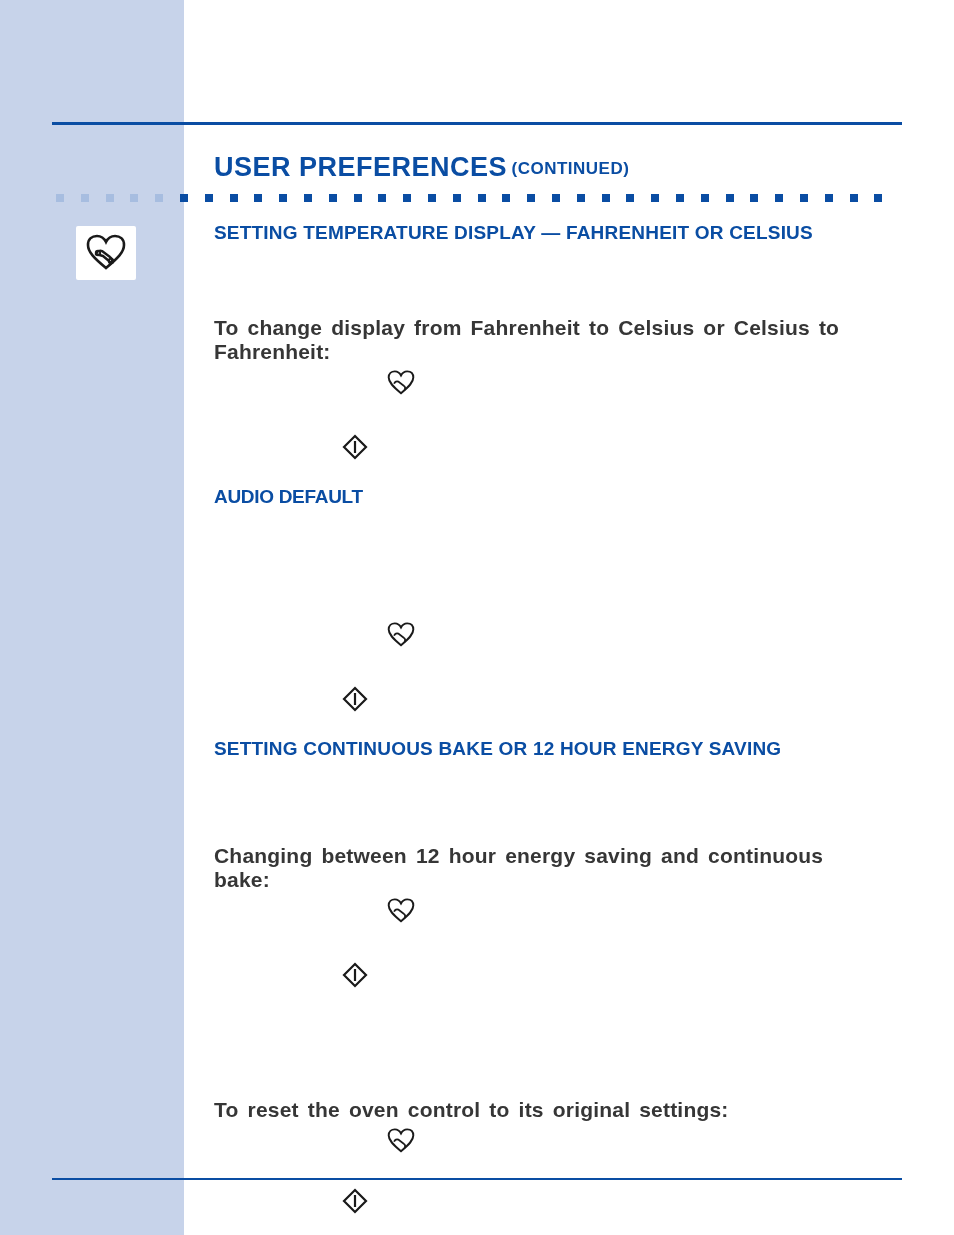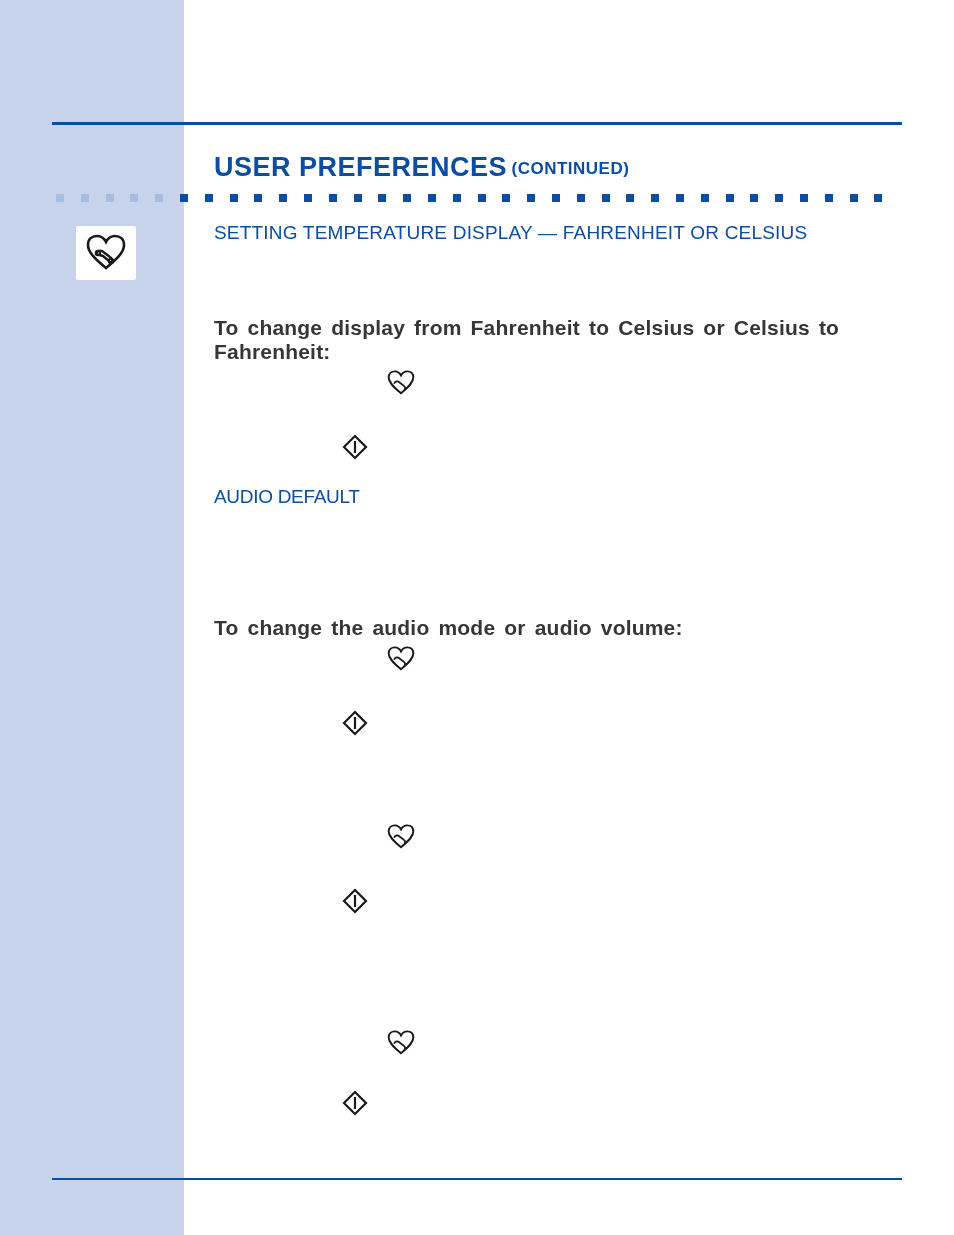--- a/index.html
+++ b/index.html
@@ -83,21 +83,21 @@
     justify-content: center;
   }
   .content {
     position: absolute;
     left: 214px;
     top: 222px;
     width: 640px;
   }
   .sub-heading {
     color: #0a4da3;
-    font-weight: normal;
+    font-weight: bold;
     font-size: 19px;
     letter-spacing: 0.2px;
     margin-bottom: 28px;
   }
   .body-text {
     color: #363636;
     font-weight: bold;
     font-size: 21px;
     letter-spacing: 0.2px;
     word-spacing: 3px;
@@ -188,49 +188,51 @@
     </div>
     <div class="diamond-row">
       <svg width="26" height="26" viewBox="0 0 26 26">
         <path d="M13 2 L24 13 L13 24 L2 13 Z" fill="none" stroke="#1a1a1a" stroke-width="2.2"></path>
         <line x1="13" y1="7" x2="13" y2="19" stroke="#1a1a1a" stroke-width="2.2"></line>
       </svg>
     </div>
 
     <div class="sub-heading" style="letter-spacing:-0.3px">AUDIO DEFAULT</div>
     <div style="height:80px"></div>
-    <div class="body-text">To change the audio mode or audio volume:</div>
     <div class="icon-inline">
       <svg width="34" height="26" viewBox="0 0 44 38">
         <path d="M22 34 C10 24 4 18 4 11 C4 5 8 2 13 2 C17 2 20 4 22 8 C24 4 27 2 31 2 C36 2 40 5 40 11 C40 18 34 24 22 34 Z" fill="none" stroke="#1a1a1a" stroke-width="2.8"></path>
         <path d="M12 20 C13 17 16 16 18 17 L26 23 C28 24 29 27 27 29" fill="none" stroke="#1a1a1a" stroke-width="2.6"></path>
       </svg>
     </div>
     <div class="diamond-row">
       <svg width="26" height="26" viewBox="0 0 26 26">
         <path d="M13 2 L24 13 L13 24 L2 13 Z" fill="none" stroke="#1a1a1a" stroke-width="2.2"></path>
         <line x1="13" y1="7" x2="13" y2="19" stroke="#1a1a1a" stroke-width="2.2"></line>
       </svg>
     </div>
 
+    <div class="sub-heading">SETTING CONTINUOUS BAKE OR 12 HOUR ENERGY SAVING</div>
     <div style="height:56px"></div>
+    <div class="body-text">Changing between 12 hour energy saving and continuous bake:</div>
     <div class="icon-inline">
       <svg width="34" height="26" viewBox="0 0 44 38">
         <path d="M22 34 C10 24 4 18 4 11 C4 5 8 2 13 2 C17 2 20 4 22 8 C24 4 27 2 31 2 C36 2 40 5 40 11 C40 18 34 24 22 34 Z" fill="none" stroke="#1a1a1a" stroke-width="2.8"></path>
         <path d="M12 20 C13 17 16 16 18 17 L26 23 C28 24 29 27 27 29" fill="none" stroke="#1a1a1a" stroke-width="2.6"></path>
       </svg>
     </div>
     <div class="diamond-row">
       <svg width="26" height="26" viewBox="0 0 26 26">
         <path d="M13 2 L24 13 L13 24 L2 13 Z" fill="none" stroke="#1a1a1a" stroke-width="2.2"></path>
         <line x1="13" y1="7" x2="13" y2="19" stroke="#1a1a1a" stroke-width="2.2"></line>
       </svg>
     </div>
 
     <div style="height:84px"></div>
+    <div class="body-text">To reset the oven control to its original settings:</div>
     <div class="icon-inline">
       <svg width="34" height="26" viewBox="0 0 44 38">
         <path d="M22 34 C10 24 4 18 4 11 C4 5 8 2 13 2 C17 2 20 4 22 8 C24 4 27 2 31 2 C36 2 40 5 40 11 C40 18 34 24 22 34 Z" fill="none" stroke="#1a1a1a" stroke-width="2.8"></path>
         <path d="M12 20 C13 17 16 16 18 17 L26 23 C28 24 29 27 27 29" fill="none" stroke="#1a1a1a" stroke-width="2.6"></path>
       </svg>
     </div>
     <div class="diamond-row" style="margin-top:30px">
       <svg width="26" height="26" viewBox="0 0 26 26">
         <path d="M13 2 L24 13 L13 24 L2 13 Z" fill="none" stroke="#1a1a1a" stroke-width="2.2"></path>
         <line x1="13" y1="7" x2="13" y2="19" stroke="#1a1a1a" stroke-width="2.2"></line>

